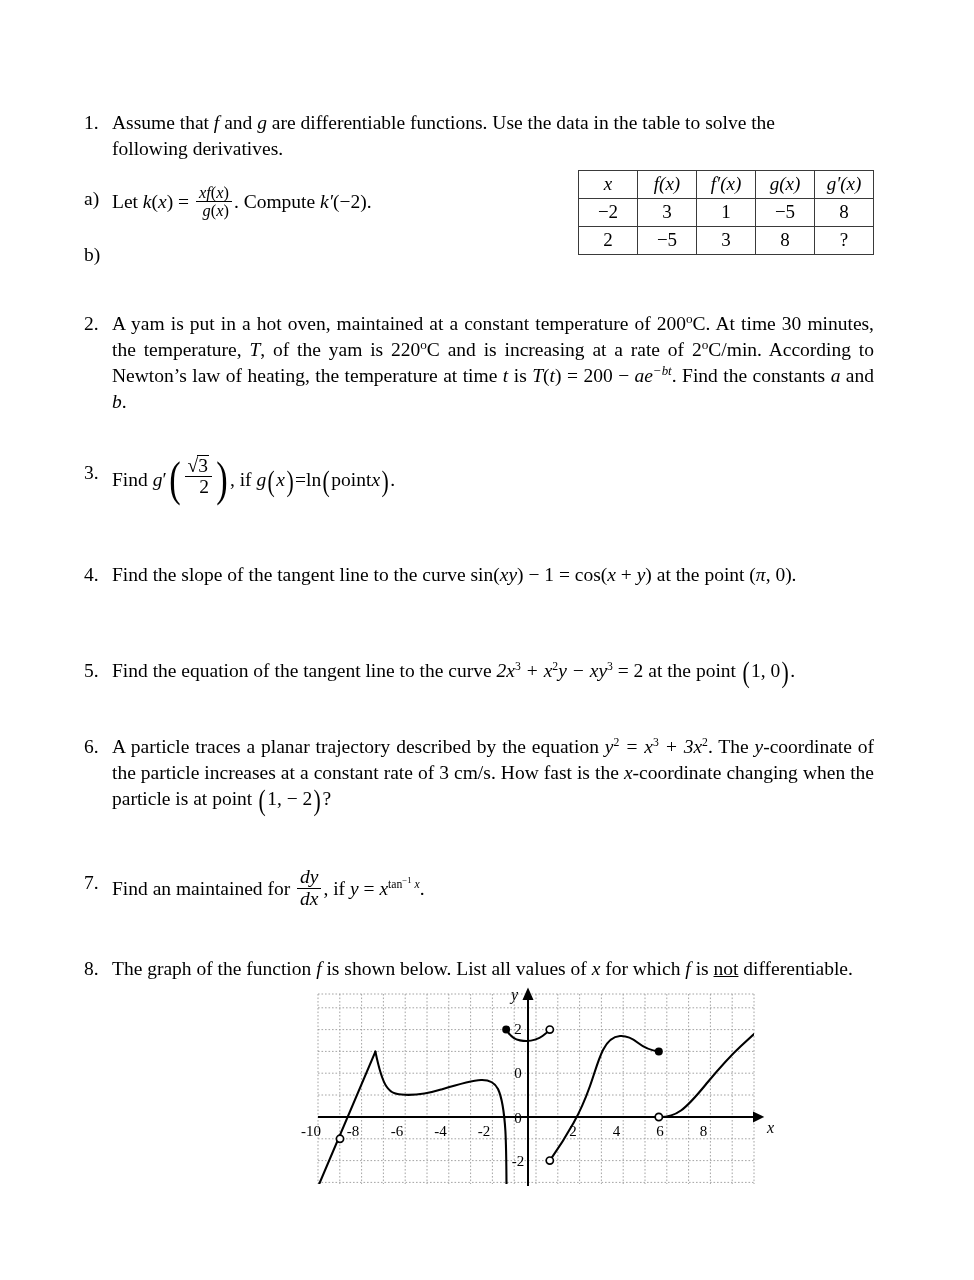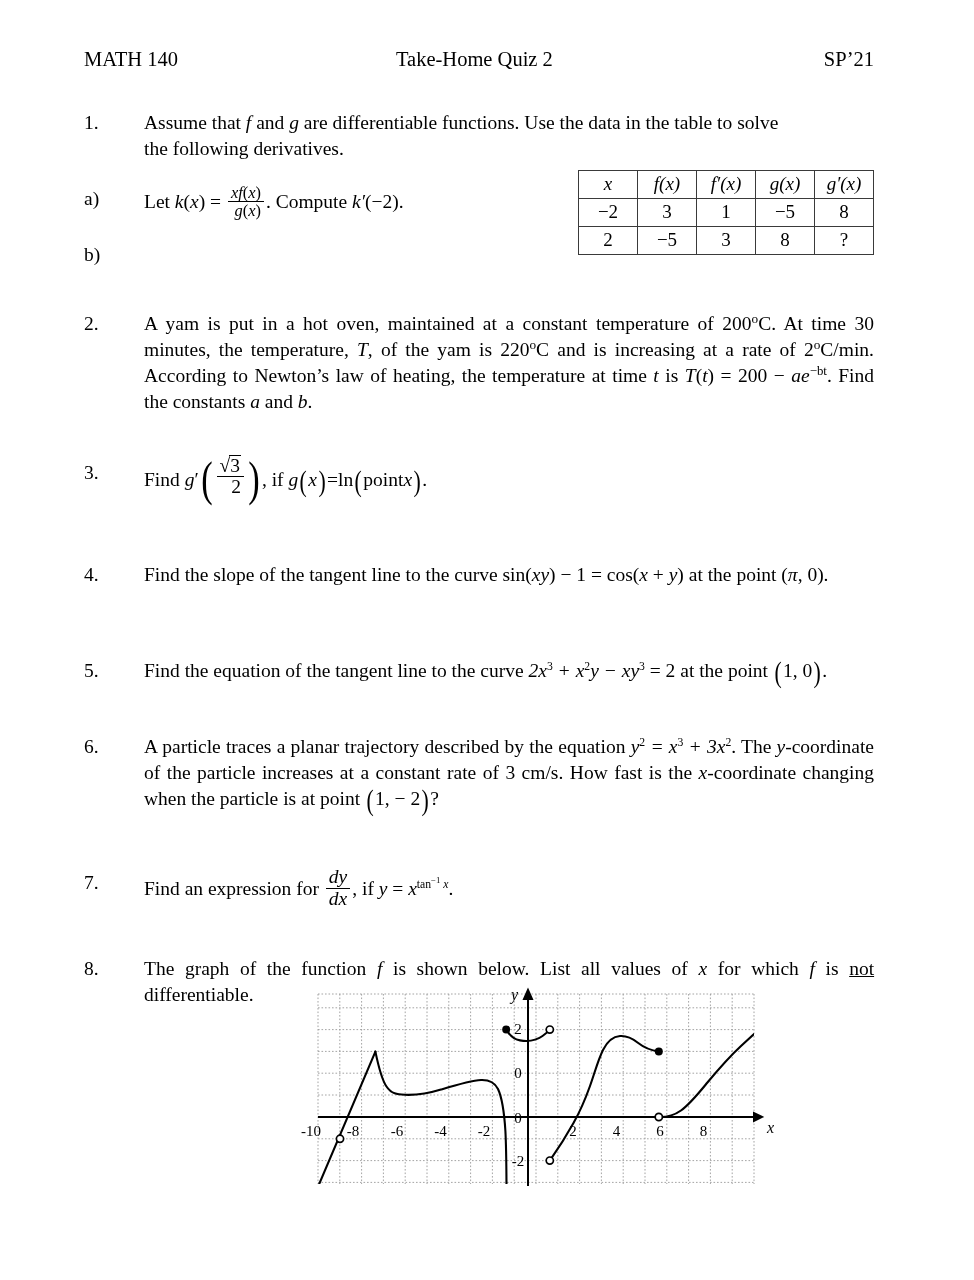--- a/index.html
+++ b/index.html
@@ -43,21 +43,21 @@
     line-height: 1.33;
   }
   .prob .num {
     position: absolute;
     left: 0;
     top: 0;
     width: 52px;
     text-align: left;
   }
   .prob .body {
-    margin-left: 60px;
+    margin-left: 28px;
     display: block;
   }
   .just .body { text-align: justify; text-align-last: left; }
 
   
   i, .mi { font-style: italic; }
 
   sup.sm { font-size: 0.66em; vertical-align: super; line-height: 0; }
   sup.sm2 { font-size: 0.6em; vertical-align: super; line-height: 0; }
   .deg { font-size: 0.68em; vertical-align: super; line-height: 0; }
@@ -142,25 +142,20 @@
     width: 480px;
     height: 206px;
   }
   .graphwrap svg { display: block; }
 </style>
 </head>
 <body>
 
 <div class="page">
 
-  <div class="header">
-    <span class="h-left">MATH 140</span>
-    <span class="h-center">Take-Home Quiz 2</span>
-    <span class="h-right">SP’21</span>
-  </div>
 
   <div class="prob" style="left:84px; top:110px; width:700px;">
     <span class="num">1.</span>
     <span class="body">
       <span>Assume that</span>
       <i>f</i>
       <span>and</span>
       <i>g</i>
       <span>are differentiable functions. Use the data in the table to solve the</span>
       <span>following derivatives.</span>
@@ -216,21 +211,21 @@
 
   <div class="prob just" style="left:84px; top:311px; width:790px;">
     <span class="num">2.</span>
     <span class="body">
       <span>A yam is put in a hot oven, maintained at a constant temperature of 200</span><sup class="deg">o</sup><span>C. At time 30</span>
       <span>minutes, the temperature,</span>
       <i>T</i><span>, of the yam is 220</span><sup class="deg">o</sup><span>C and is increasing at a rate of 2</span><sup class="deg">o</sup><span>C/min.</span>
       <span>According to Newton’s law of heating, the temperature at time</span>
       <i>t</i>
       <span>is</span>
-      <span class="nb"><i>T</i><span>(</span><i>t</i><span>) = 200 −</span> <i>ae</i><sup class="sm" style="">−bt</sup><span>.</span></span>
+      <span class="nb"><i>T</i><span>(</span><i>t</i><span>) = 200 −</span> <i>ae</i><sup class="sm" style="font-style:italic">−bt</sup><span>.</span></span>
       <span>Find the constants</span>
       <i>a</i>
       <span>and</span>
       <i>b</i><span>.</span>
     </span>
   </div>
 
   <div class="prob" style="left:84px; top:460px; width:600px;">
     <span class="num">3.</span>
     <span class="body">
@@ -268,21 +263,21 @@
       <i>y</i><span>-</span><span>coordinate of the particle increases at a constant rate of 3 cm/s. How fast is the</span>
       <i>x</i><span>-coordinate</span>
       <span>changing when the particle is at point</span>
       <span class="nb"><span class="medparen">(</span>1, − 2<span class="medparen">)</span><span>?</span></span>
     </span>
   </div>
 
   <div class="prob" style="left:84px; top:870px; width:600px;">
     <span class="num">7.</span>
     <span class="body">
-      <span>Find an expression for</span>
+      <span>Find an maintained for</span>
       <span class="frac">
         <span class="n"><i>dy</i></span>
         <span class="d"><i>dx</i></span>
       </span><span>, if</span>
       <span class="nb"><i>y</i> <span>=</span> <i>x</i><sup class="sm2"><span>tan</span><sup style="font-size:0.75em">−1</sup> <i>x</i></sup><span>.</span></span>
     </span>
   </div>
 
   <div class="prob just" style="left:84px; top:956px; width:790px;">
     <span class="num">8.</span>

